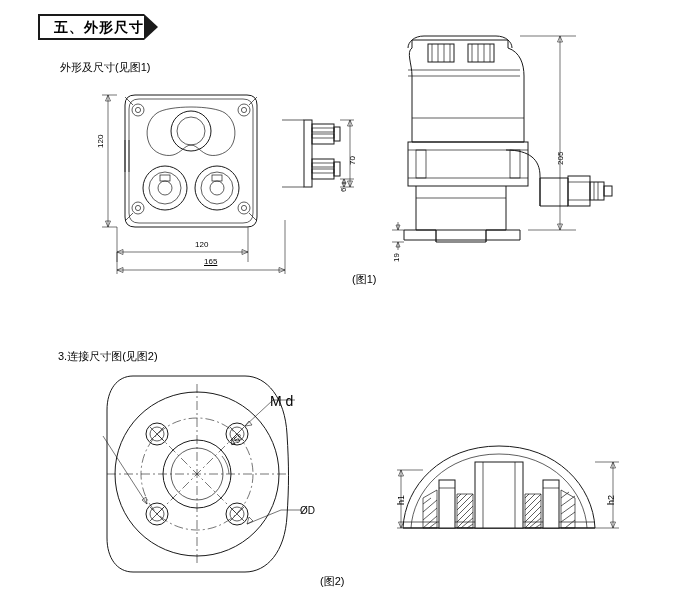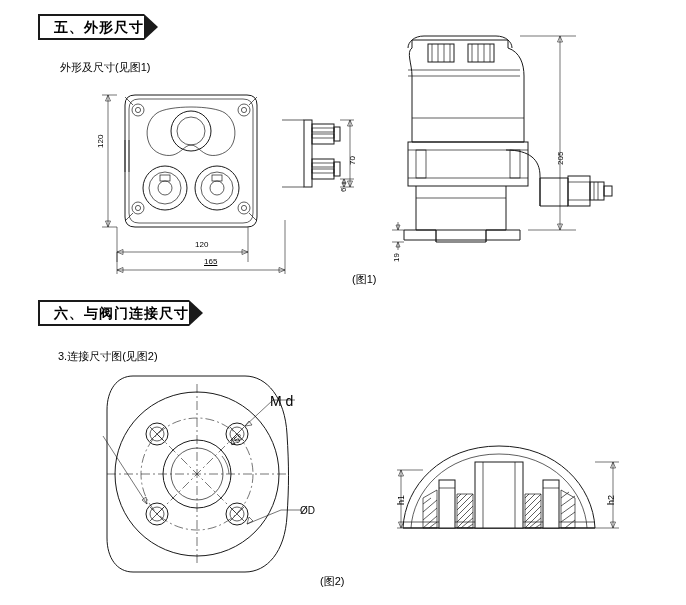--- a/index.html
+++ b/index.html
@@ -239,27 +239,20 @@
       <path class="dim" d="M8,192 L8,200 M8,212 L8,220"></path>
       <path class="dim" d="M8,200 l-2,-5 l4,0 z" fill="#1a1a1a"></path>
       <path class="dim" d="M8,212 l-2,5 l4,0 z" fill="#1a1a1a"></path>
     </svg>
   </div>
   <div class="caption" style="left:556px; top:165px; font-size:8px; transform:rotate(-90deg); transform-origin:left top;">205</div>
   <div class="caption" style="left:392px; top:262px; font-size:8px; transform:rotate(-90deg); transform-origin:left top;">19</div>
 
   <div class="caption" style="left:352px; top:272px;">(图1)</div>
 
-  <div class="section-banner" style="left:38px; top:300px;">
-    <div class="banner-shadow"></div>
-    <div class="banner-body">
-      <span class="banner-text">六、与阀门连接尺寸</span>
-    </div>
-    <div class="banner-tail"></div>
-  </div>
 
   <div class="subtitle" style="left:58px; top:349px;">3.连接尺寸图(见图2)</div>
 
   <div class="fig" style="left:95px; top:370px;">
     <svg width="240" height="210" viewBox="0 0 240 210">
 
       <path class="ln" d="M38,6 L150,6 C172,6 190,28 192,64 C194,96 194,116 192,146
                           C190,182 172,202 150,202 L38,202 C22,202 12,188 12,168
                           L12,40 C12,20 22,6 38,6 Z"></path>
 

